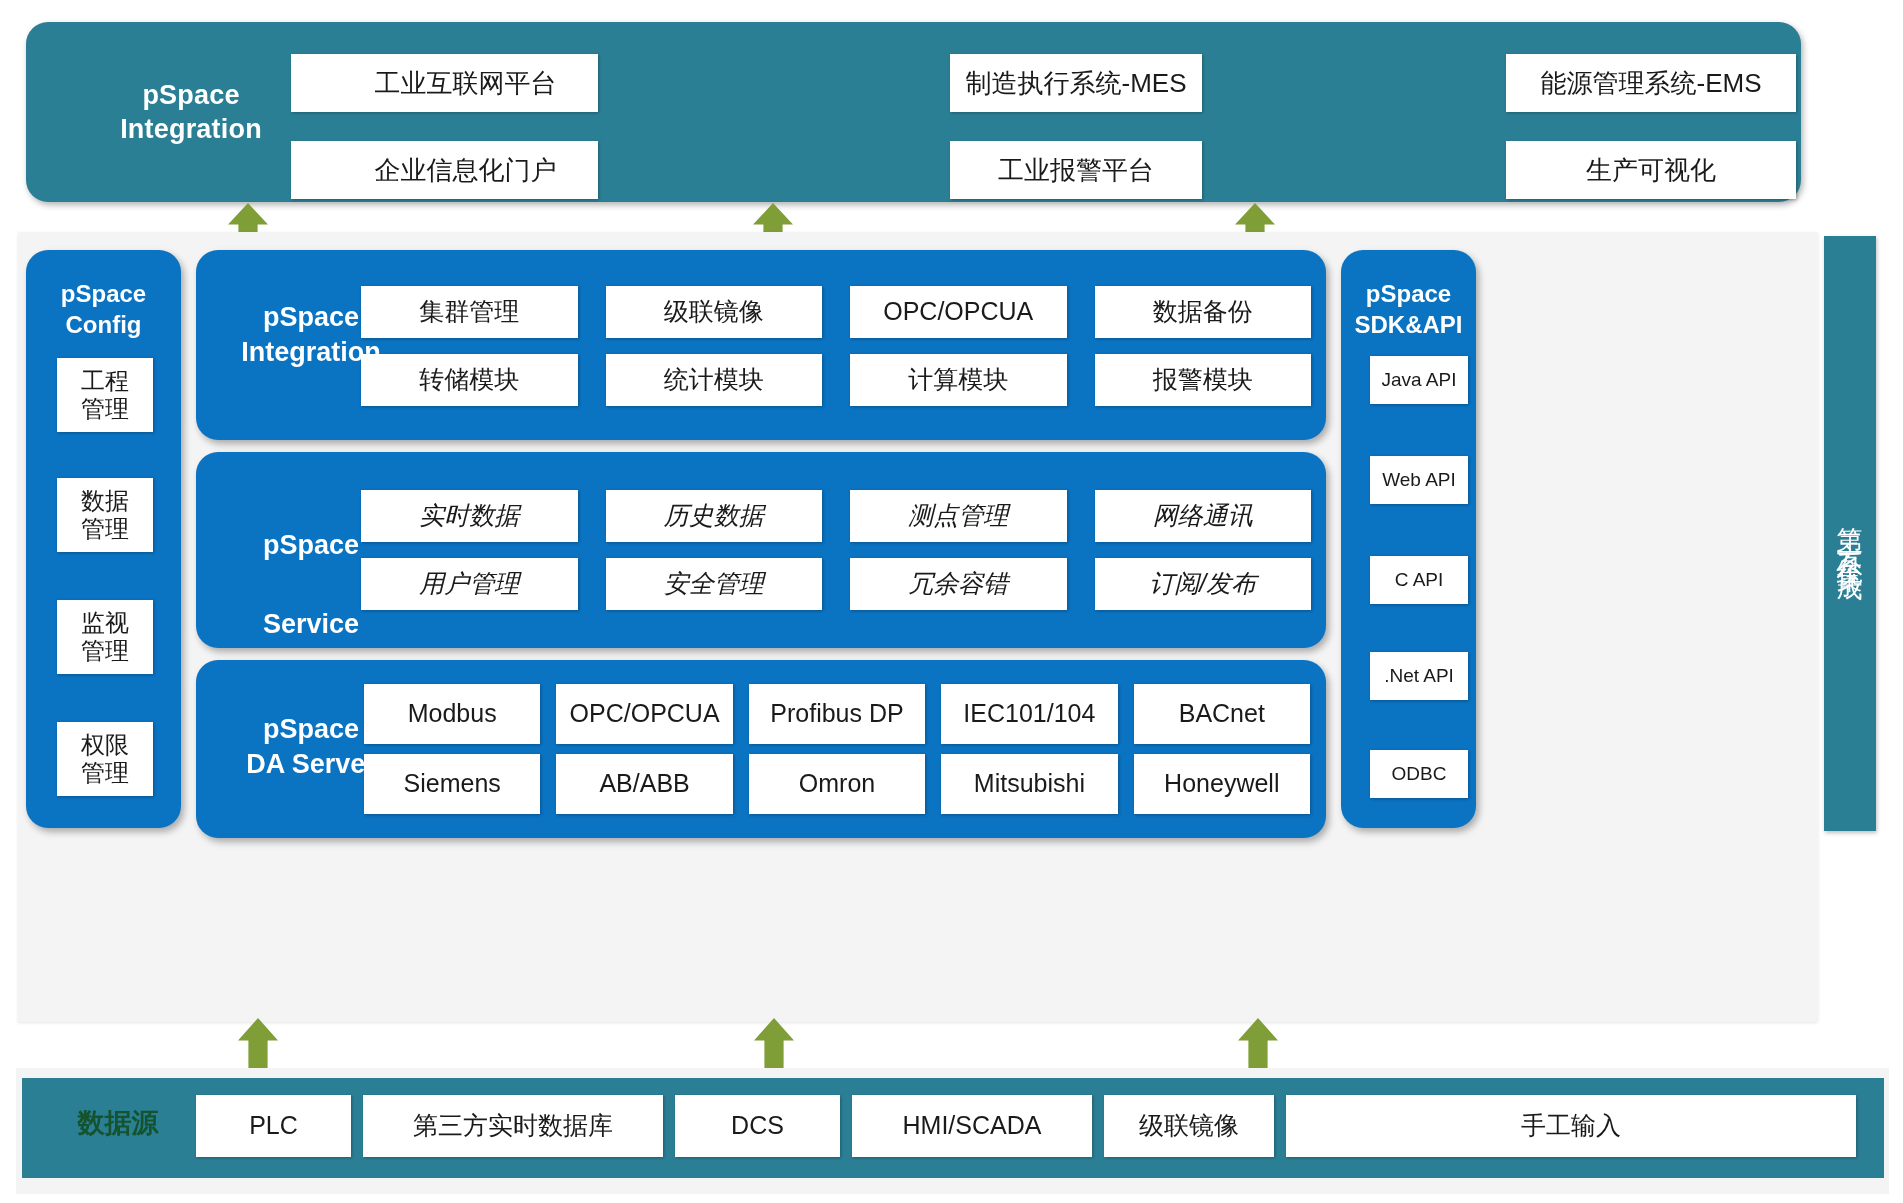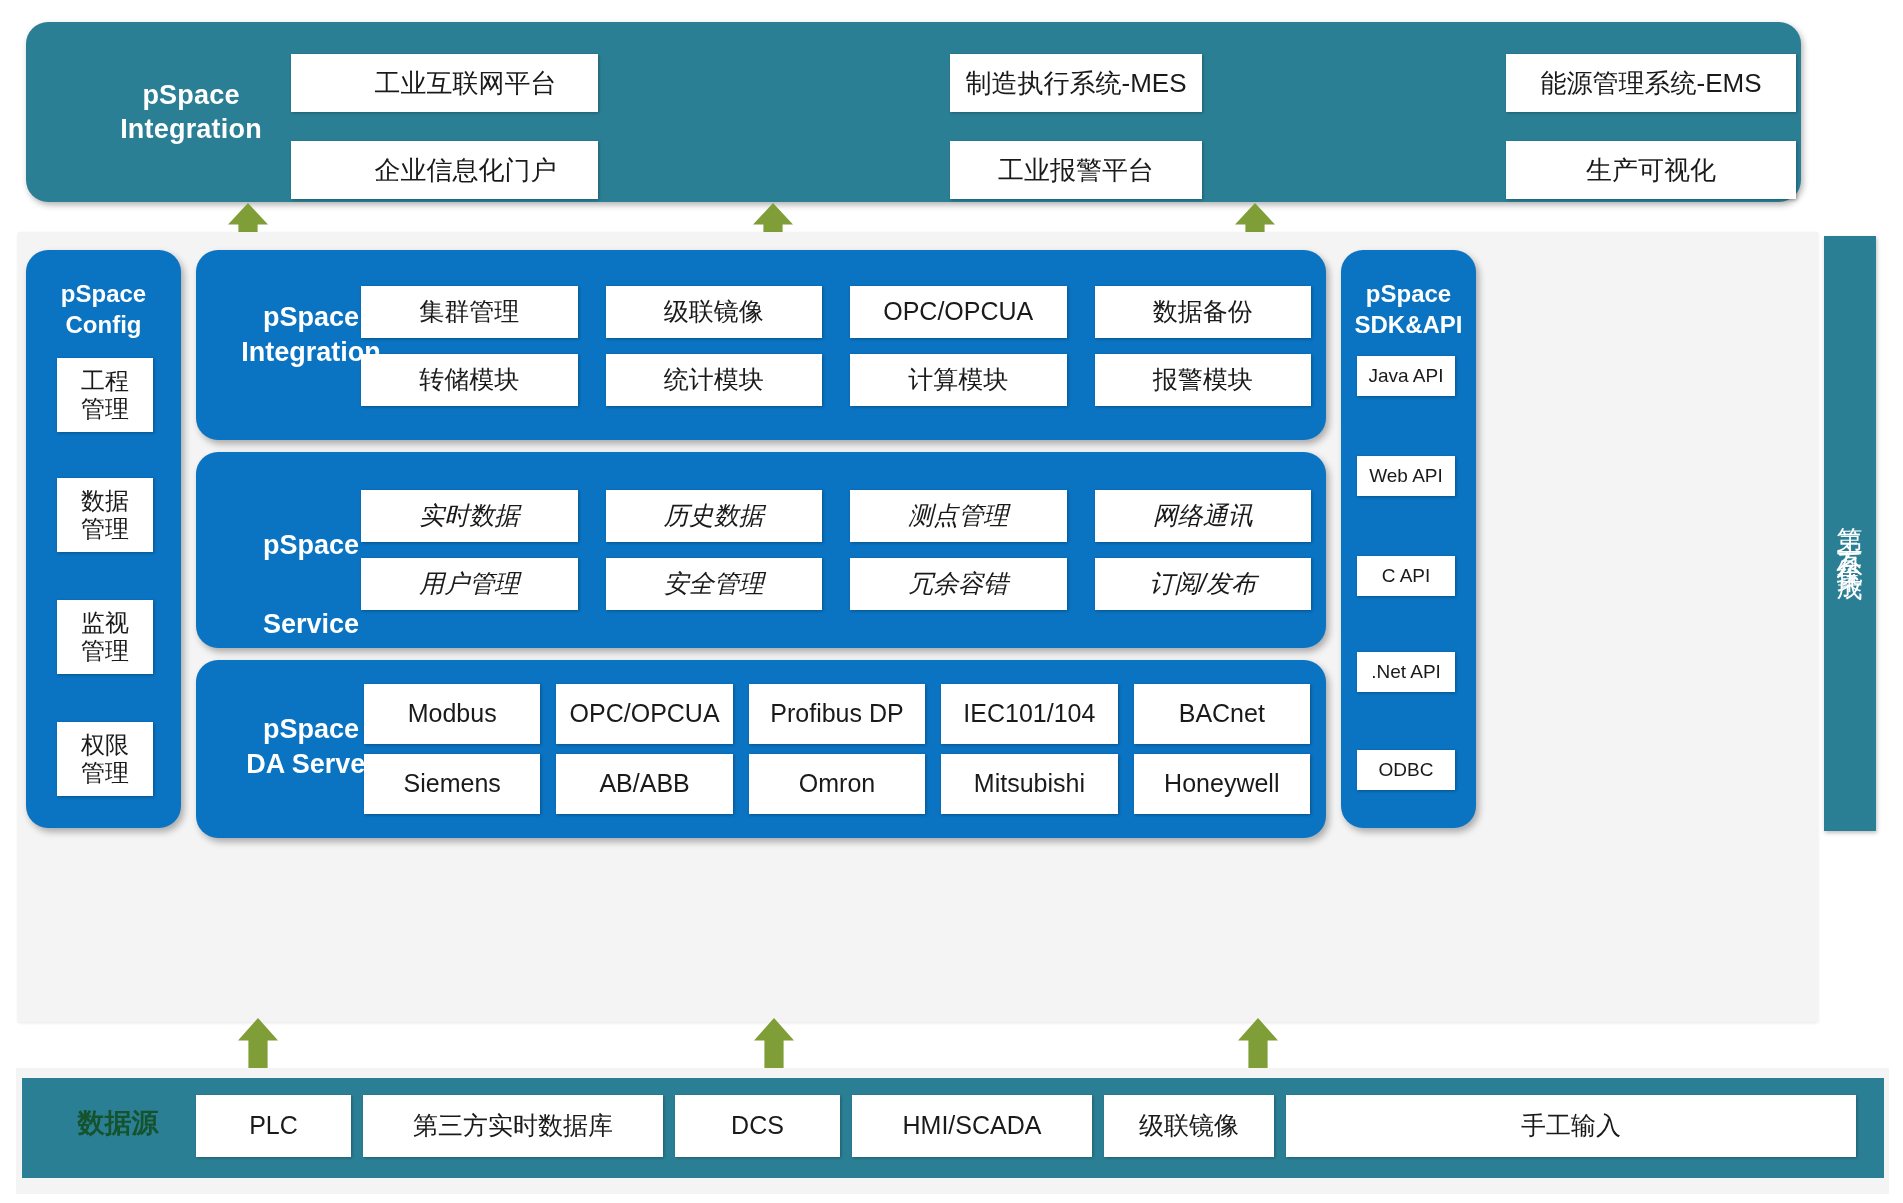--- a/index.html
+++ b/index.html
@@ -135,21 +135,21 @@
     grid-template-columns: repeat(5, 1fr);
     grid-template-rows: repeat(2, 1fr);
     column-gap: 16px; row-gap: 10px;
   }
   .da-grid .tile { font-size: 25px; }
 
   
   #sdk-panel { left: 1341px; top: 250px; width: 135px; height: 578px; }
   #sdk-title { left: 0; top: 28px; width: 135px; font-size: 24px; }
   .sdk-tile {
-    position: absolute; left: 16px; width: 98px; height: 40px;
+    position: absolute; left: 29px; width: 98px; height: 48px;
     font-size: 19px;
   }
   #sdk-t0 { top: 106px; }
   #sdk-t1 { top: 206px; }
   #sdk-t2 { top: 306px; }
   #sdk-t3 { top: 402px; }
   #sdk-t4 { top: 500px; }
 
   
   #third-party-bar {

